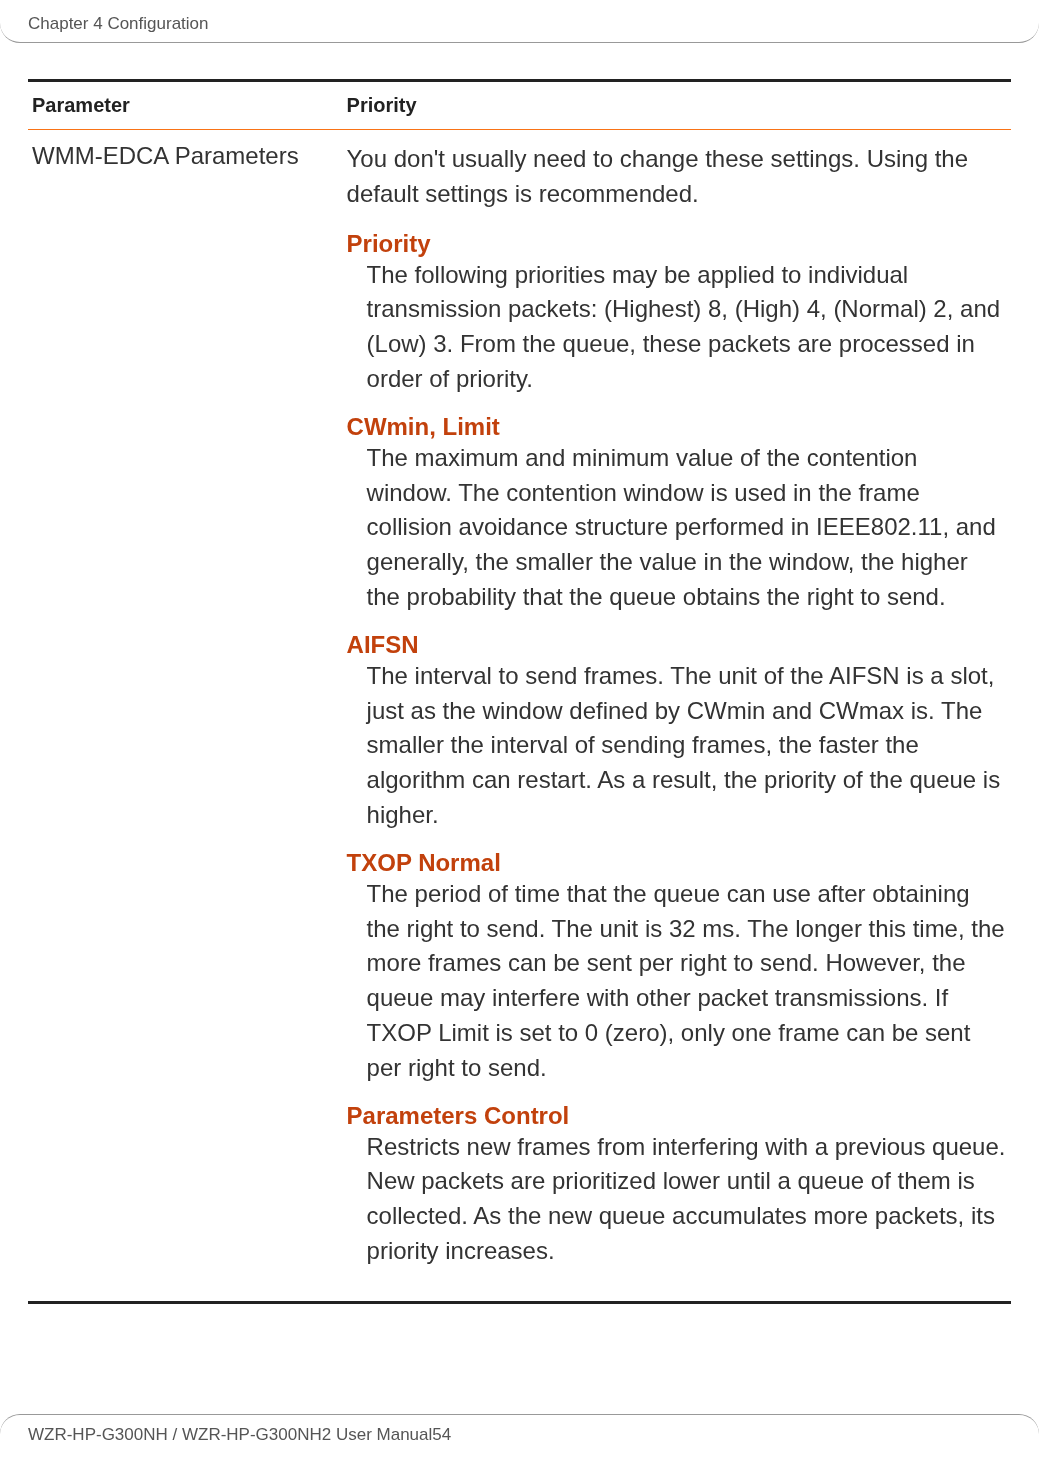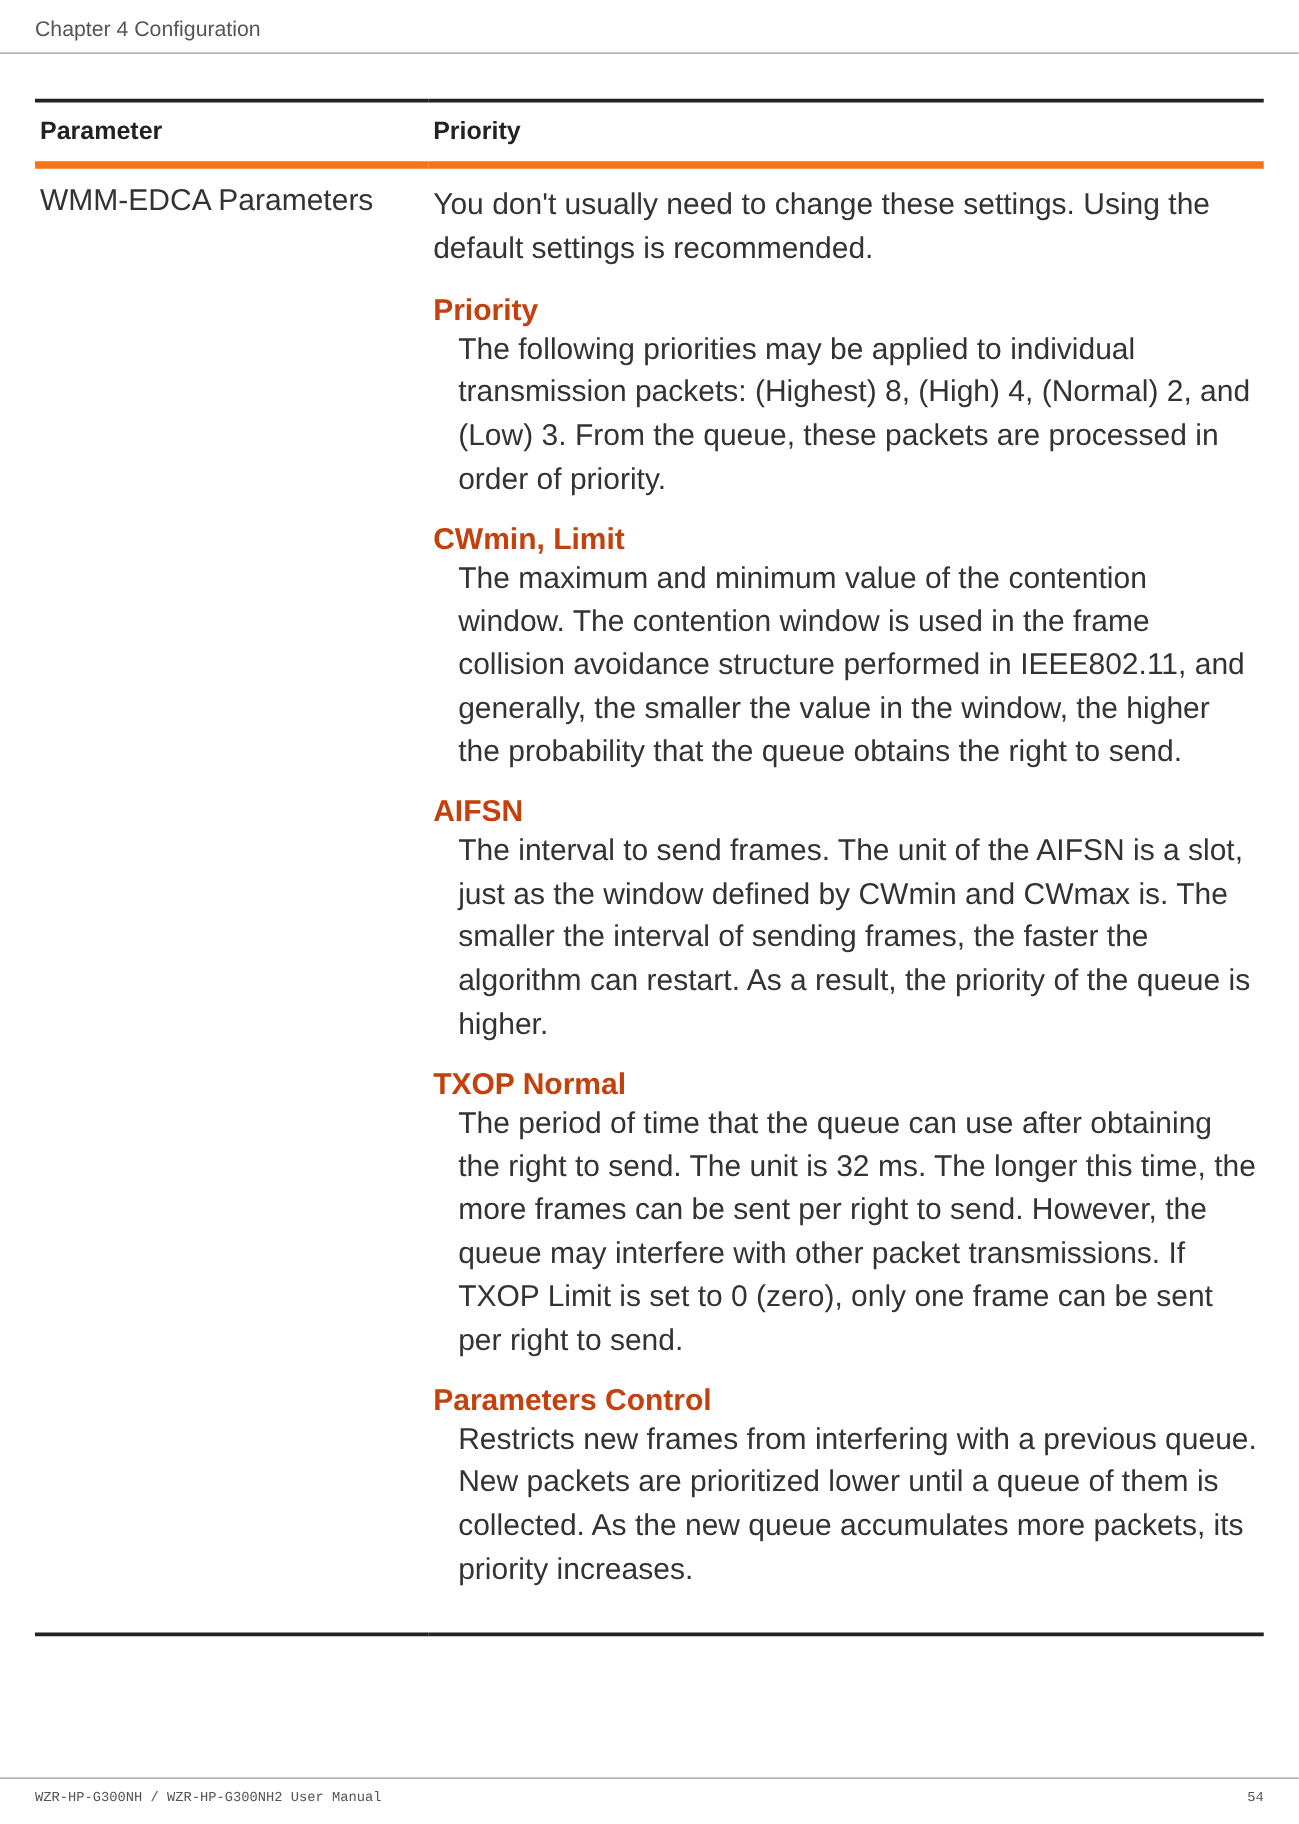--- a/index.html
+++ b/index.html
@@ -1,18 +1,19 @@
 <!DOCTYPE html>
 <html><head>
   <meta charset="utf-8">
   <style>
     * {
       margin: 0;
       padding: 0;
       box-sizing: border-box;
+      border-radius: 20px;
     }
     body {
       font-family: 'Segoe UI', Tahoma, Geneva, Verdana, sans-serif;
       background: #fff;
       color: #333;
       width: 1039px;
       height: 1459px;
       position: relative;
       padding: 0;
     }
@@ -30,21 +31,21 @@
       margin-top: 36px;
       border-collapse: collapse;
     }
     .param-table thead th {
       text-align: left;
       font-weight: bold;
       font-size: 20px;
       color: #222;
       padding: 12px 4px 12px 4px;
       border-top: 3px solid #222;
-      border-bottom: 6px solid #f97316;
+      border-bottom: 1px solid #f97316;
     }
     .param-table thead th:first-child {
       width: 32%;
     }
     .param-table tbody td {
       vertical-align: top;
       padding: 12px 4px 16px 4px;
       font-size: 24px;
       color: #333;
     }
@@ -66,25 +67,23 @@
       padding-left: 20px;
       line-height: 1.45;
     }
     .page-footer {
       position: absolute;
       bottom: 0;
       left: 0;
       right: 0;
       padding: 10px 28px 14px 28px;
       border-top: 1px solid #999;
-      font-size: 11px;
+      font-size: 17px;
       color: #555;
       display: flex;
-      justify-content: space-between;
-      font-family: Liberation Mono, monospace;
     }
   </style>
 </head>
 <body>
 
 <div class="page-header">
   <span>Chapter 4  Configuration</span>
 </div>
 
 <div class="content">

